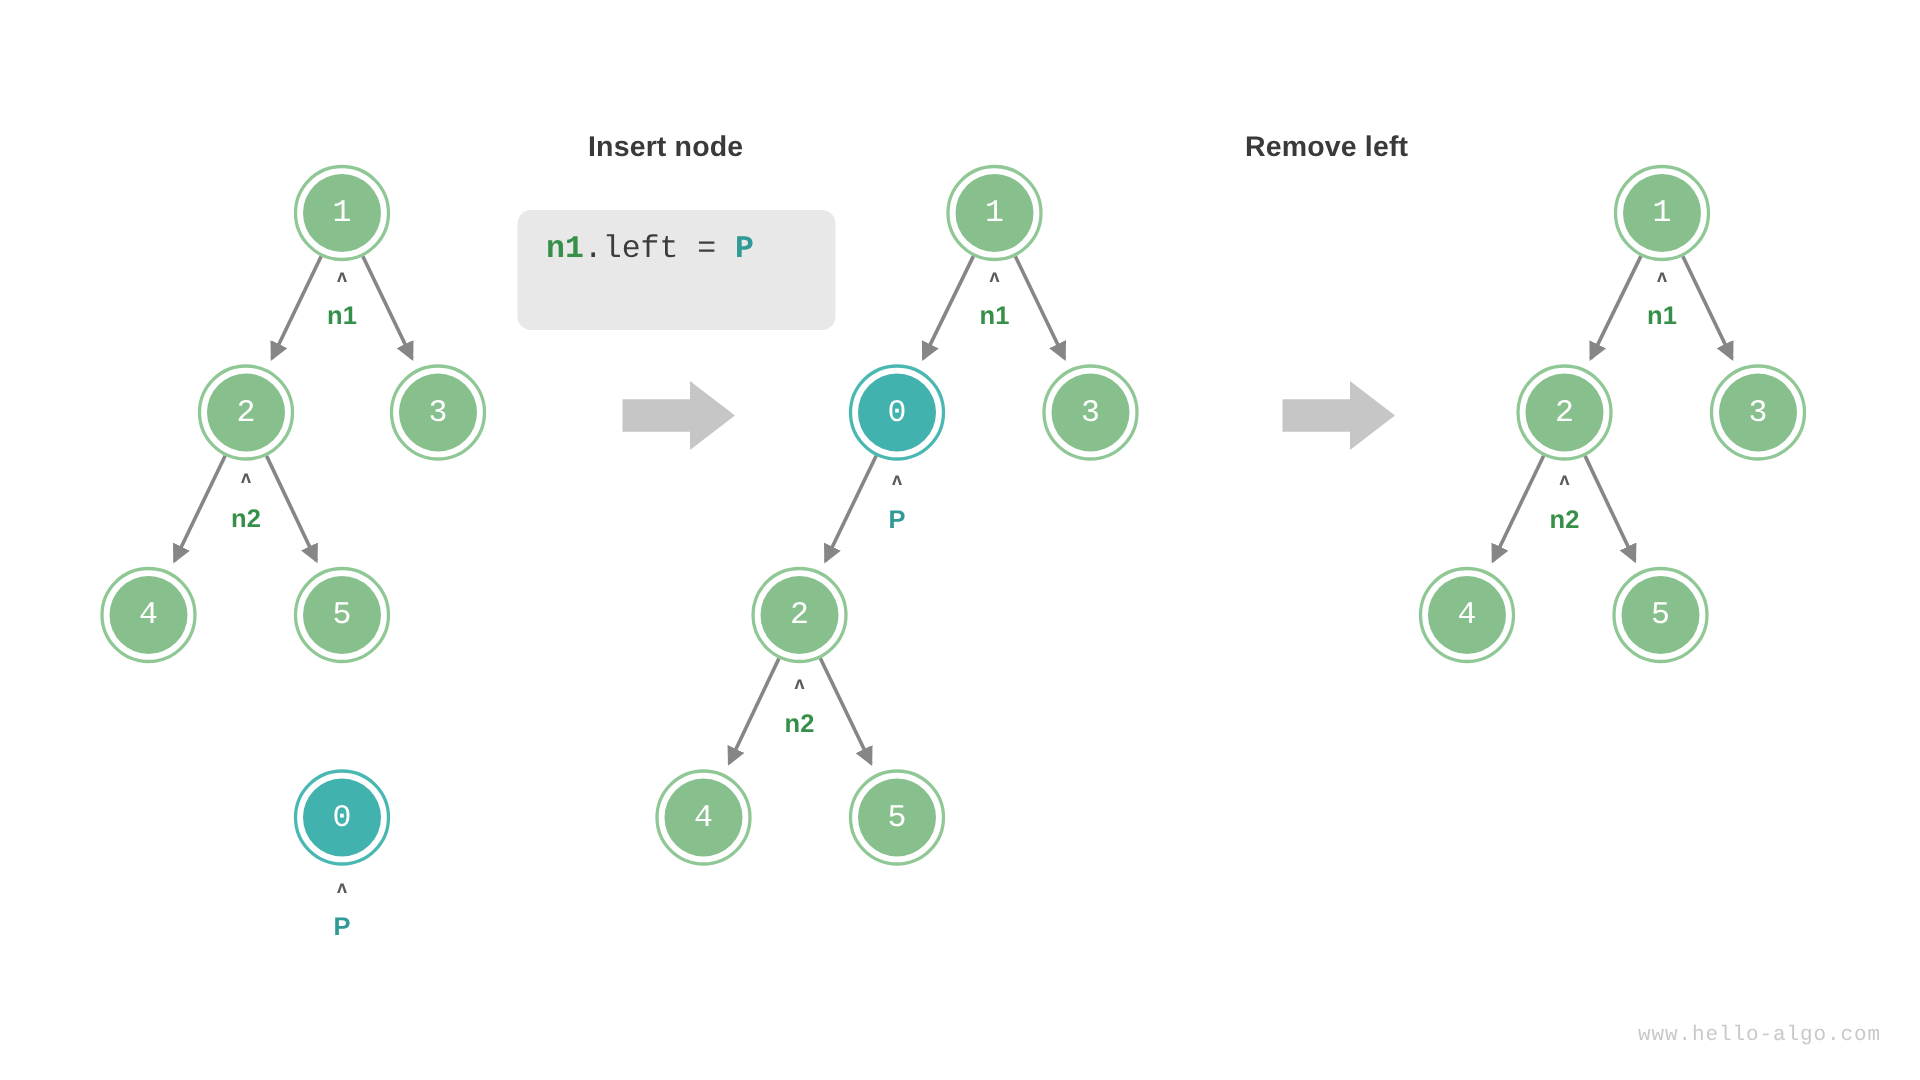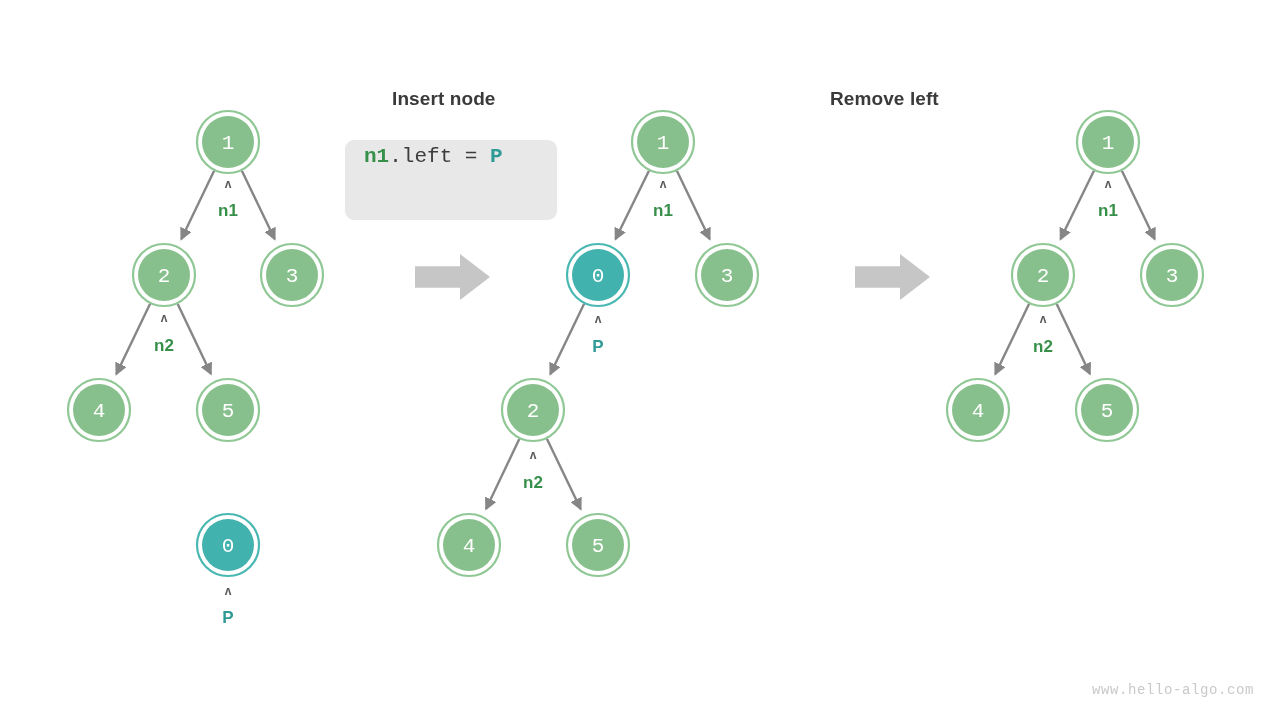--- a/index.html
+++ b/index.html
@@ -32,21 +32,21 @@
   }
   .code-box {
     position: absolute;
     background: #e8e8e8;
     border-radius: 9px;
     font-family: "Liberation Mono", monospace;
     font-size: 21px;
     line-height: 34px;
     color: #3c3c3c;
     box-sizing: border-box;
-    padding: 0 19px 12px 19px;
+    padding: 10px 19px 12px 19px;
     white-space: nowrap;
   }
   .code-line { display: block; }
   .tok-green { color: #37904a; font-weight: bold; }
   .tok-teal  { color: #2f9a96; font-weight: bold; }
   .tok-plain { color: #3c3c3c; }
   .watermark {
     position: absolute;
     right: 26px;
     bottom: 22px;

